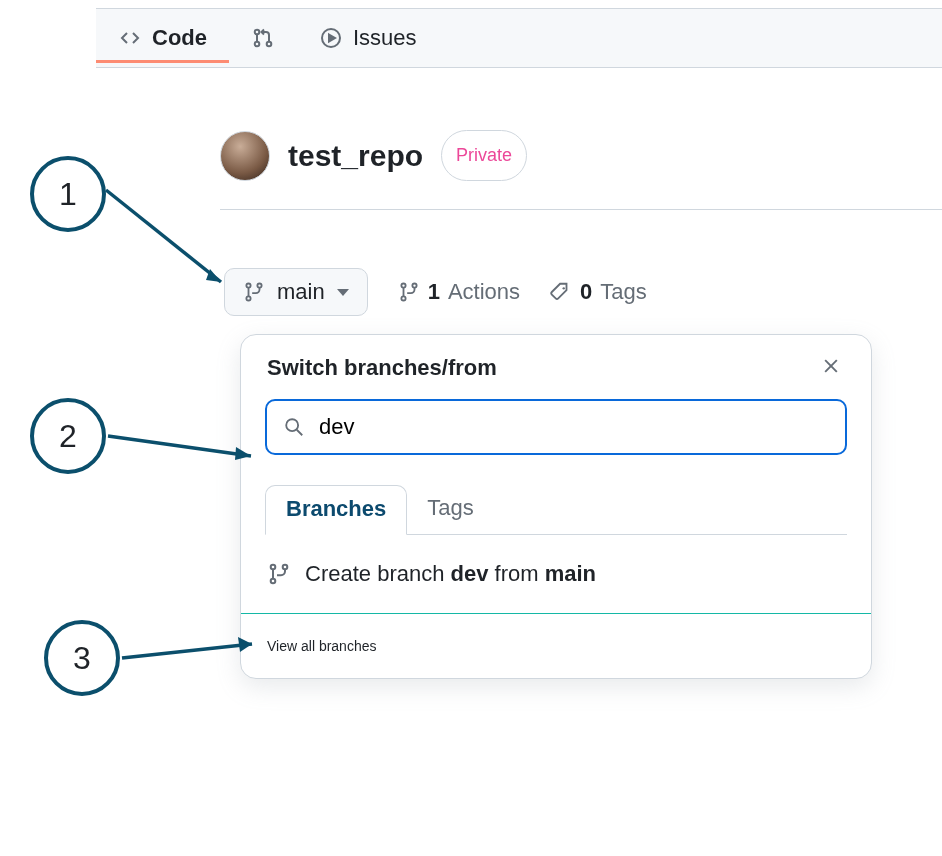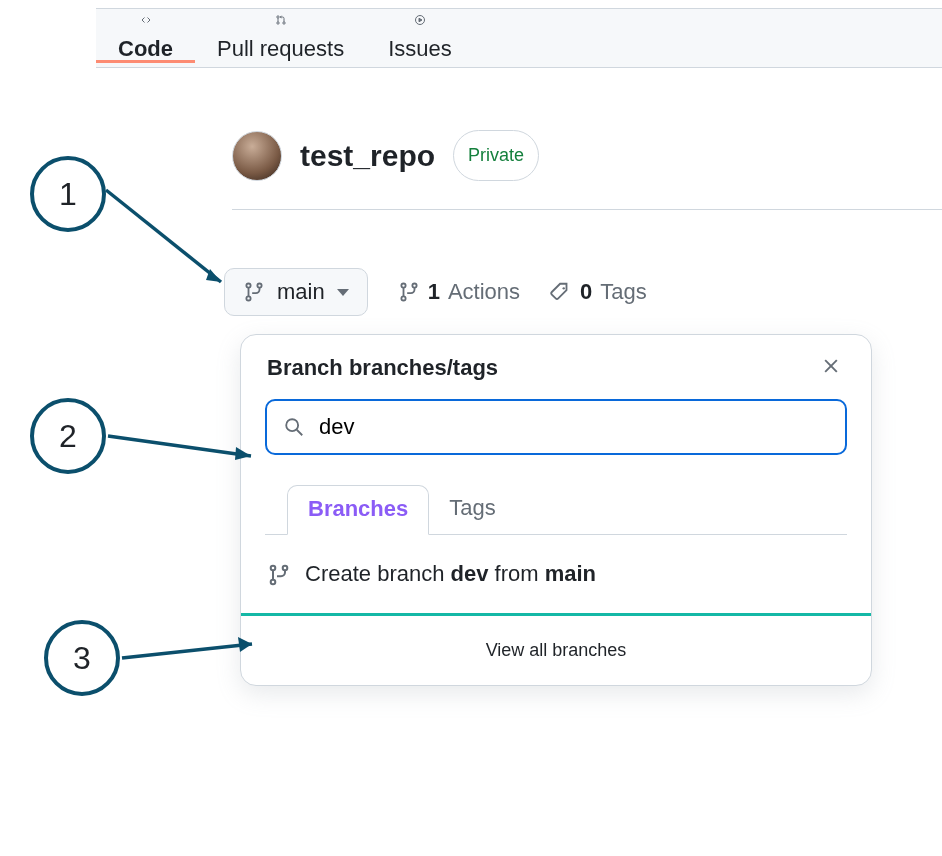--- a/index.html
+++ b/index.html
@@ -25,52 +25,51 @@
   }
   .tab {
     display: flex; align-items: center;
     gap: 10px;
     padding: 0 22px;
     height: 48px;
     font-size: 22px;
     color: #1f2328;
     cursor: pointer;
     position: relative;
-    flex-direction: column;
   }
   .tab.selected {
     font-weight: 600;
   }
   .tab.selected::after {
     content: "";
     position: absolute;
     left: 0; right: 0; bottom: -1px;
     height: 3px;
     background: #fd8c73;
   }
   .tab svg { width: 24px; height: 24px; fill: none; stroke: #656d76; stroke-width: 2; }
 
   
   .repo-header {
     position: absolute;
-    top: 130px; left: 232px; right: 0;
+    top: 130px; left: 220px; right: 0;
     display: flex; align-items: center; gap: 18px;
     padding-bottom: 28px;
     border-bottom: 1px solid #d0d7de;
   }
   .avatar {
     width: 50px; height: 50px;
     border-radius: 50%;
     background: radial-gradient(circle at 40% 30%, #c9ad98 0%, #7a5a45 60%, #2f2018 100%);
     border: 1px solid #d0d7de;
   }
   .repo-name { font-size: 30px; font-weight: 600; }
   .badge {
     font-size: 18px;
-    color: #15803d;
+    color: #ec4899;
     border: 1px solid #d0d7de;
     border-radius: 999px;
     padding: 14px 14px;
   }
 
   
   .branch-row {
     position: absolute;
     top: 268px; left: 224px;
     display: flex; align-items: center; gap: 30px;
@@ -134,43 +133,41 @@
     border-bottom: 1px solid #d0d7de;
   }
   .pop-tab {
     padding: 10px 20px 12px 20px;
     font-size: 22px;
     color:#656d76;
     cursor:pointer;
     position:relative;
   }
   .pop-tab.active {
-    color:#8b5cf6; font-weight:600;
+    color:#0c4a6e; font-weight:600;
     border: 1px solid #d0d7de;
     border-bottom: 1px solid #fff;
     border-radius: 10px 10px 0 0;
     margin-bottom:-1px;
     background:#fff;
-    margin-left:22px;
   }
 
   .create-row {
-    display:flex; align-items:flex-end; gap:14px;
+    display:flex; align-items:center; gap:14px;
     padding: 26px 26px;
     font-size: 22px;
     cursor:pointer;
-    border-bottom: 3px solid #14b8a6;
+    border-bottom: 1px solid #14b8a6;
   }
   .create-row svg { width:24px;height:24px; }
 
   .view-all {
     padding: 24px 26px;
-    font-size: 18px;
+    font-size: 14px;
     cursor:pointer;
-    text-align:center;
   }
 
   
   .bg-tabs {
     position:absolute;
     top: 790px; left: 224px;
     display:flex; align-items:center; gap: 34px;
     font-size: 22px; color:#656d76;
     z-index:-1;
   }
@@ -218,21 +215,20 @@
   </div>
   <div class="tab">
     <svg viewBox="0 0 24 24">
       <circle class="icon-stroke" cx="6" cy="6" r="2.3"></circle>
         <circle class="icon-stroke" cx="6" cy="18" r="2.3"></circle>
         <circle class="icon-stroke" cx="18" cy="18" r="2.3"></circle>
       <path class="icon-stroke" d="M6 8.3 V15.7"></path>
         <path class="icon-stroke" d="M11 6 h4 a3 3 0 0 1 3 3 v6.7"></path>
       <polyline class="icon-stroke" points="13 3.5 10.5 6 13 8.5"></polyline>
     </svg>
-    <span>Pull requests</span>
   </div>
   <div class="tab">
     <svg viewBox="0 0 24 24">
         <circle class="icon-stroke" cx="12" cy="12" r="9"></circle>
         <polygon points="10,8.5 16,12 10,15.5" fill="#656d76"></polygon>
       </svg>
     <span>Issues</span>
   </div>
 </div>
 
@@ -272,21 +268,21 @@
       <path class="icon-stroke" d="M11 3 h7 v7 l-9 9 a2 2 0 0 1 -2.8 0 l-4.2 -4.2 a2 2 0 0 1 0 -2.8 z"></path>
       <circle cx="15" cy="8" r="1.3" fill="#656d76"></circle>
     </svg>
     <b>0</b>
     <span>Tags</span>
   </div>
 </div>
 
 <div class="popover">
   <div class="pop-head">
-    <span class="pop-title">Branch branches/tags</span>
+    <span class="pop-title">Switch branches/from</span>
     <span class="close-btn">
       <svg viewBox="0 0 24 24">
           <line x1="5" y1="5" x2="19" y2="19"></line>
           <line x1="19" y1="5" x2="5" y2="19"></line>
         </svg>
     </span>
   </div>
 
   <div class="search-wrap">
     <svg viewBox="0 0 24 24">

